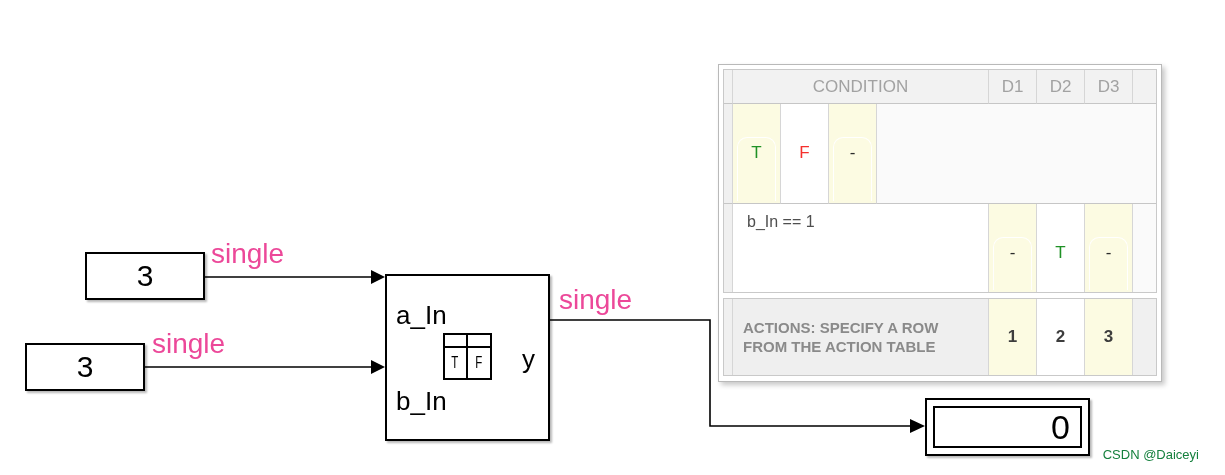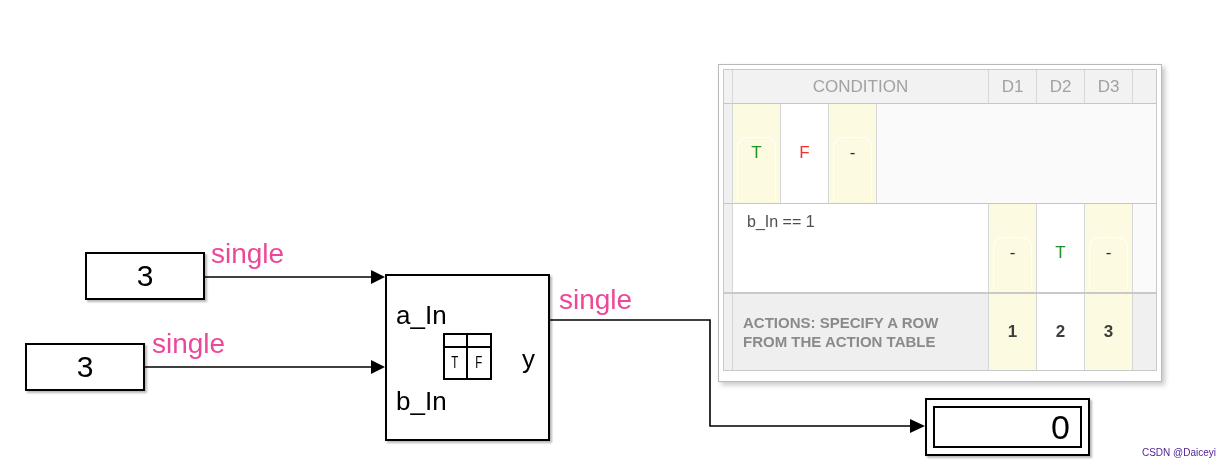--- a/index.html
+++ b/index.html
@@ -48,21 +48,21 @@
   }
   .display-val{font-size:34px;color:#000;}
   
   #tt-panel{
     position:absolute;left:718px;top:64px;width:444px;height:318px;
     background:#ffffff;border:1px solid #b9b9b9;box-sizing:border-box;
     box-shadow:3px 3px 5px rgba(0,0,0,0.22);
     padding:4px;z-index:3;
   }
   .tt-section{border:1px solid #c9c9c9;box-sizing:border-box;}
-  .tt-actions-sec{}
+  .tt-actions-sec{margin-top:5px;}
   .tt-row{display:flex;}
   .cell{box-sizing:border-box;position:relative;border-right:1px solid #d6d6d6;}
   .cell:last-child{border-right:none;}
   .row-border .cell{border-bottom:1px solid #c6c6c6;}
   .col-gutter{width:9px;background:#f0f0f0;}
   .col-cond{width:256px;}
   .col-d{width:48px;}
   .col-rgut{flex:1;background:#fafafa;}
   .hdr-row{height:34px;}
   .hdr-row .cell{background:#f2f2f2;display:flex;align-items:center;justify-content:center;
@@ -86,22 +86,22 @@
   .act-cond{
     background:#efefef;display:flex;align-items:center;
     padding-left:10px;padding-right:4px;
     font-size:15px;font-weight:bold;color:#8a8a8a;line-height:1.3;
   }
   .act-num{display:flex;align-items:center;justify-content:center;
     font-size:17px;font-weight:bold;color:#3d3d3d;}
   .act-rgut{background:#f0f0f0;}
   
   #watermark{
-    position:absolute;right:9px;top:447px;
-    font-size:10px;color:#4c1d95;z-index:4;
+    position:absolute;right:26px;top:447px;
+    font-size:13px;color:#15803d;z-index:4;
   }
 </style>
 </head>
 <body>
 
 <div id="canvas">
 
   <svg id="wires" width="1225" height="475">
     <g stroke="#000" stroke-width="1.6" fill="none">
       <line x1="205" y1="277" x2="372" y2="277"></line>

